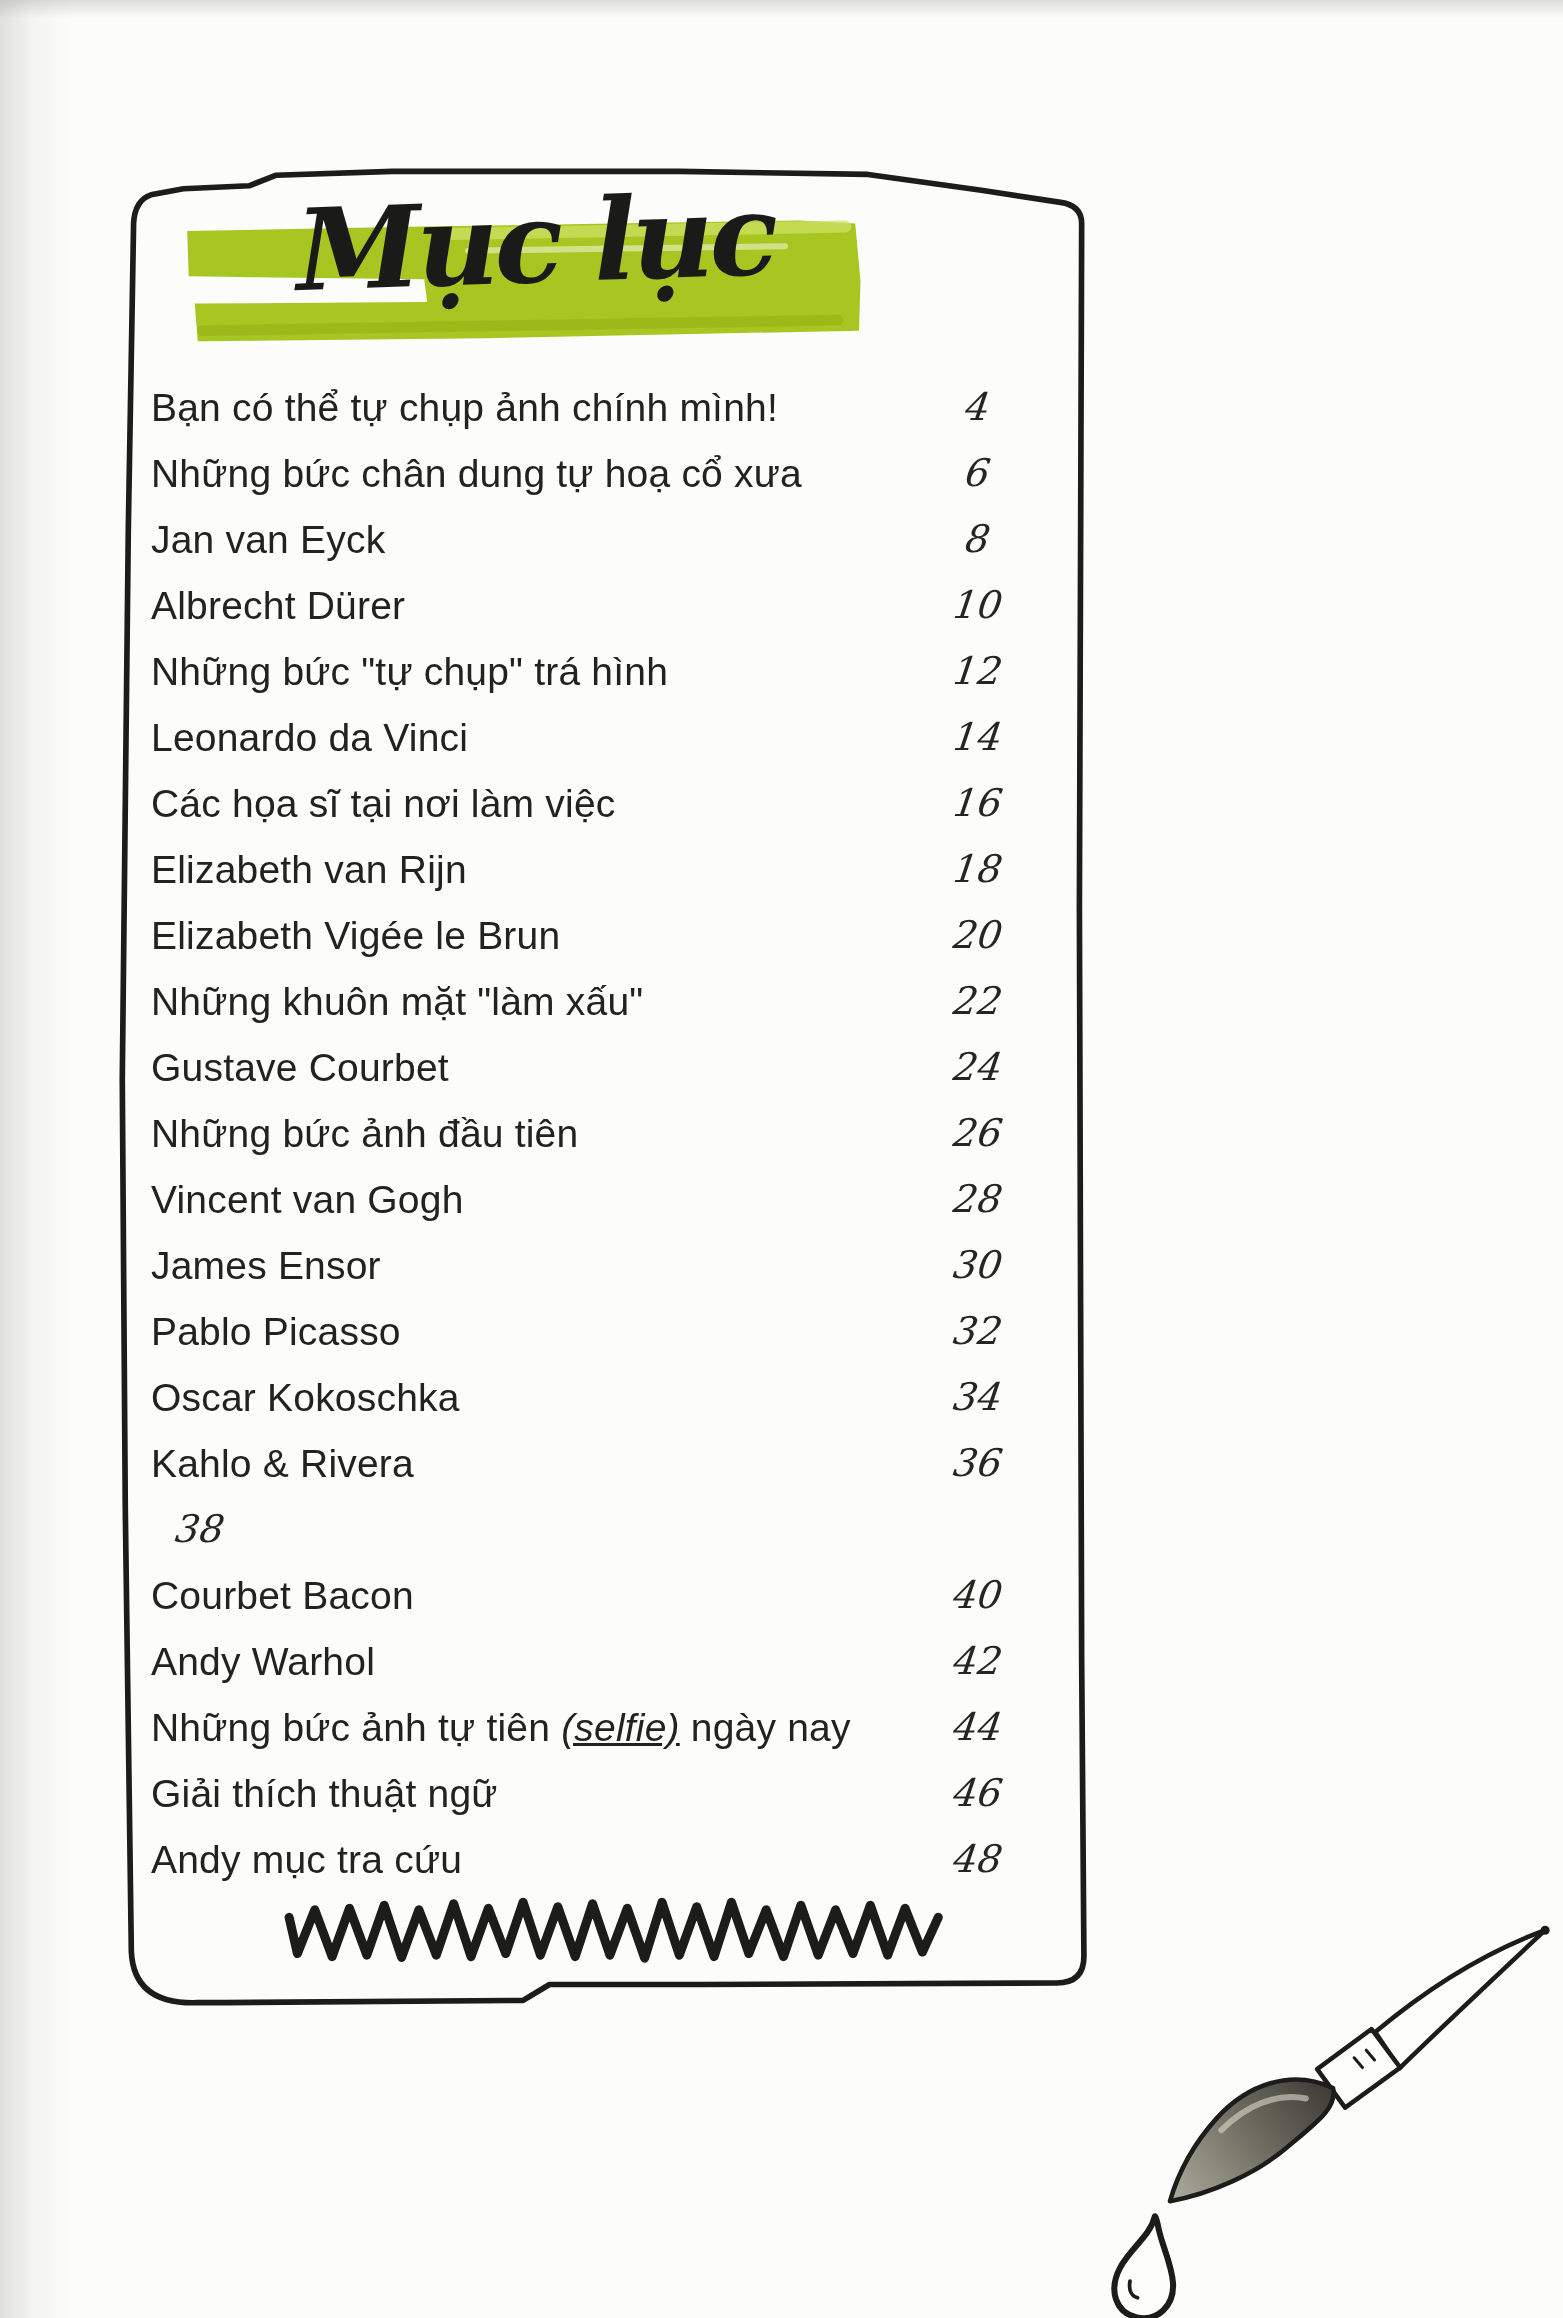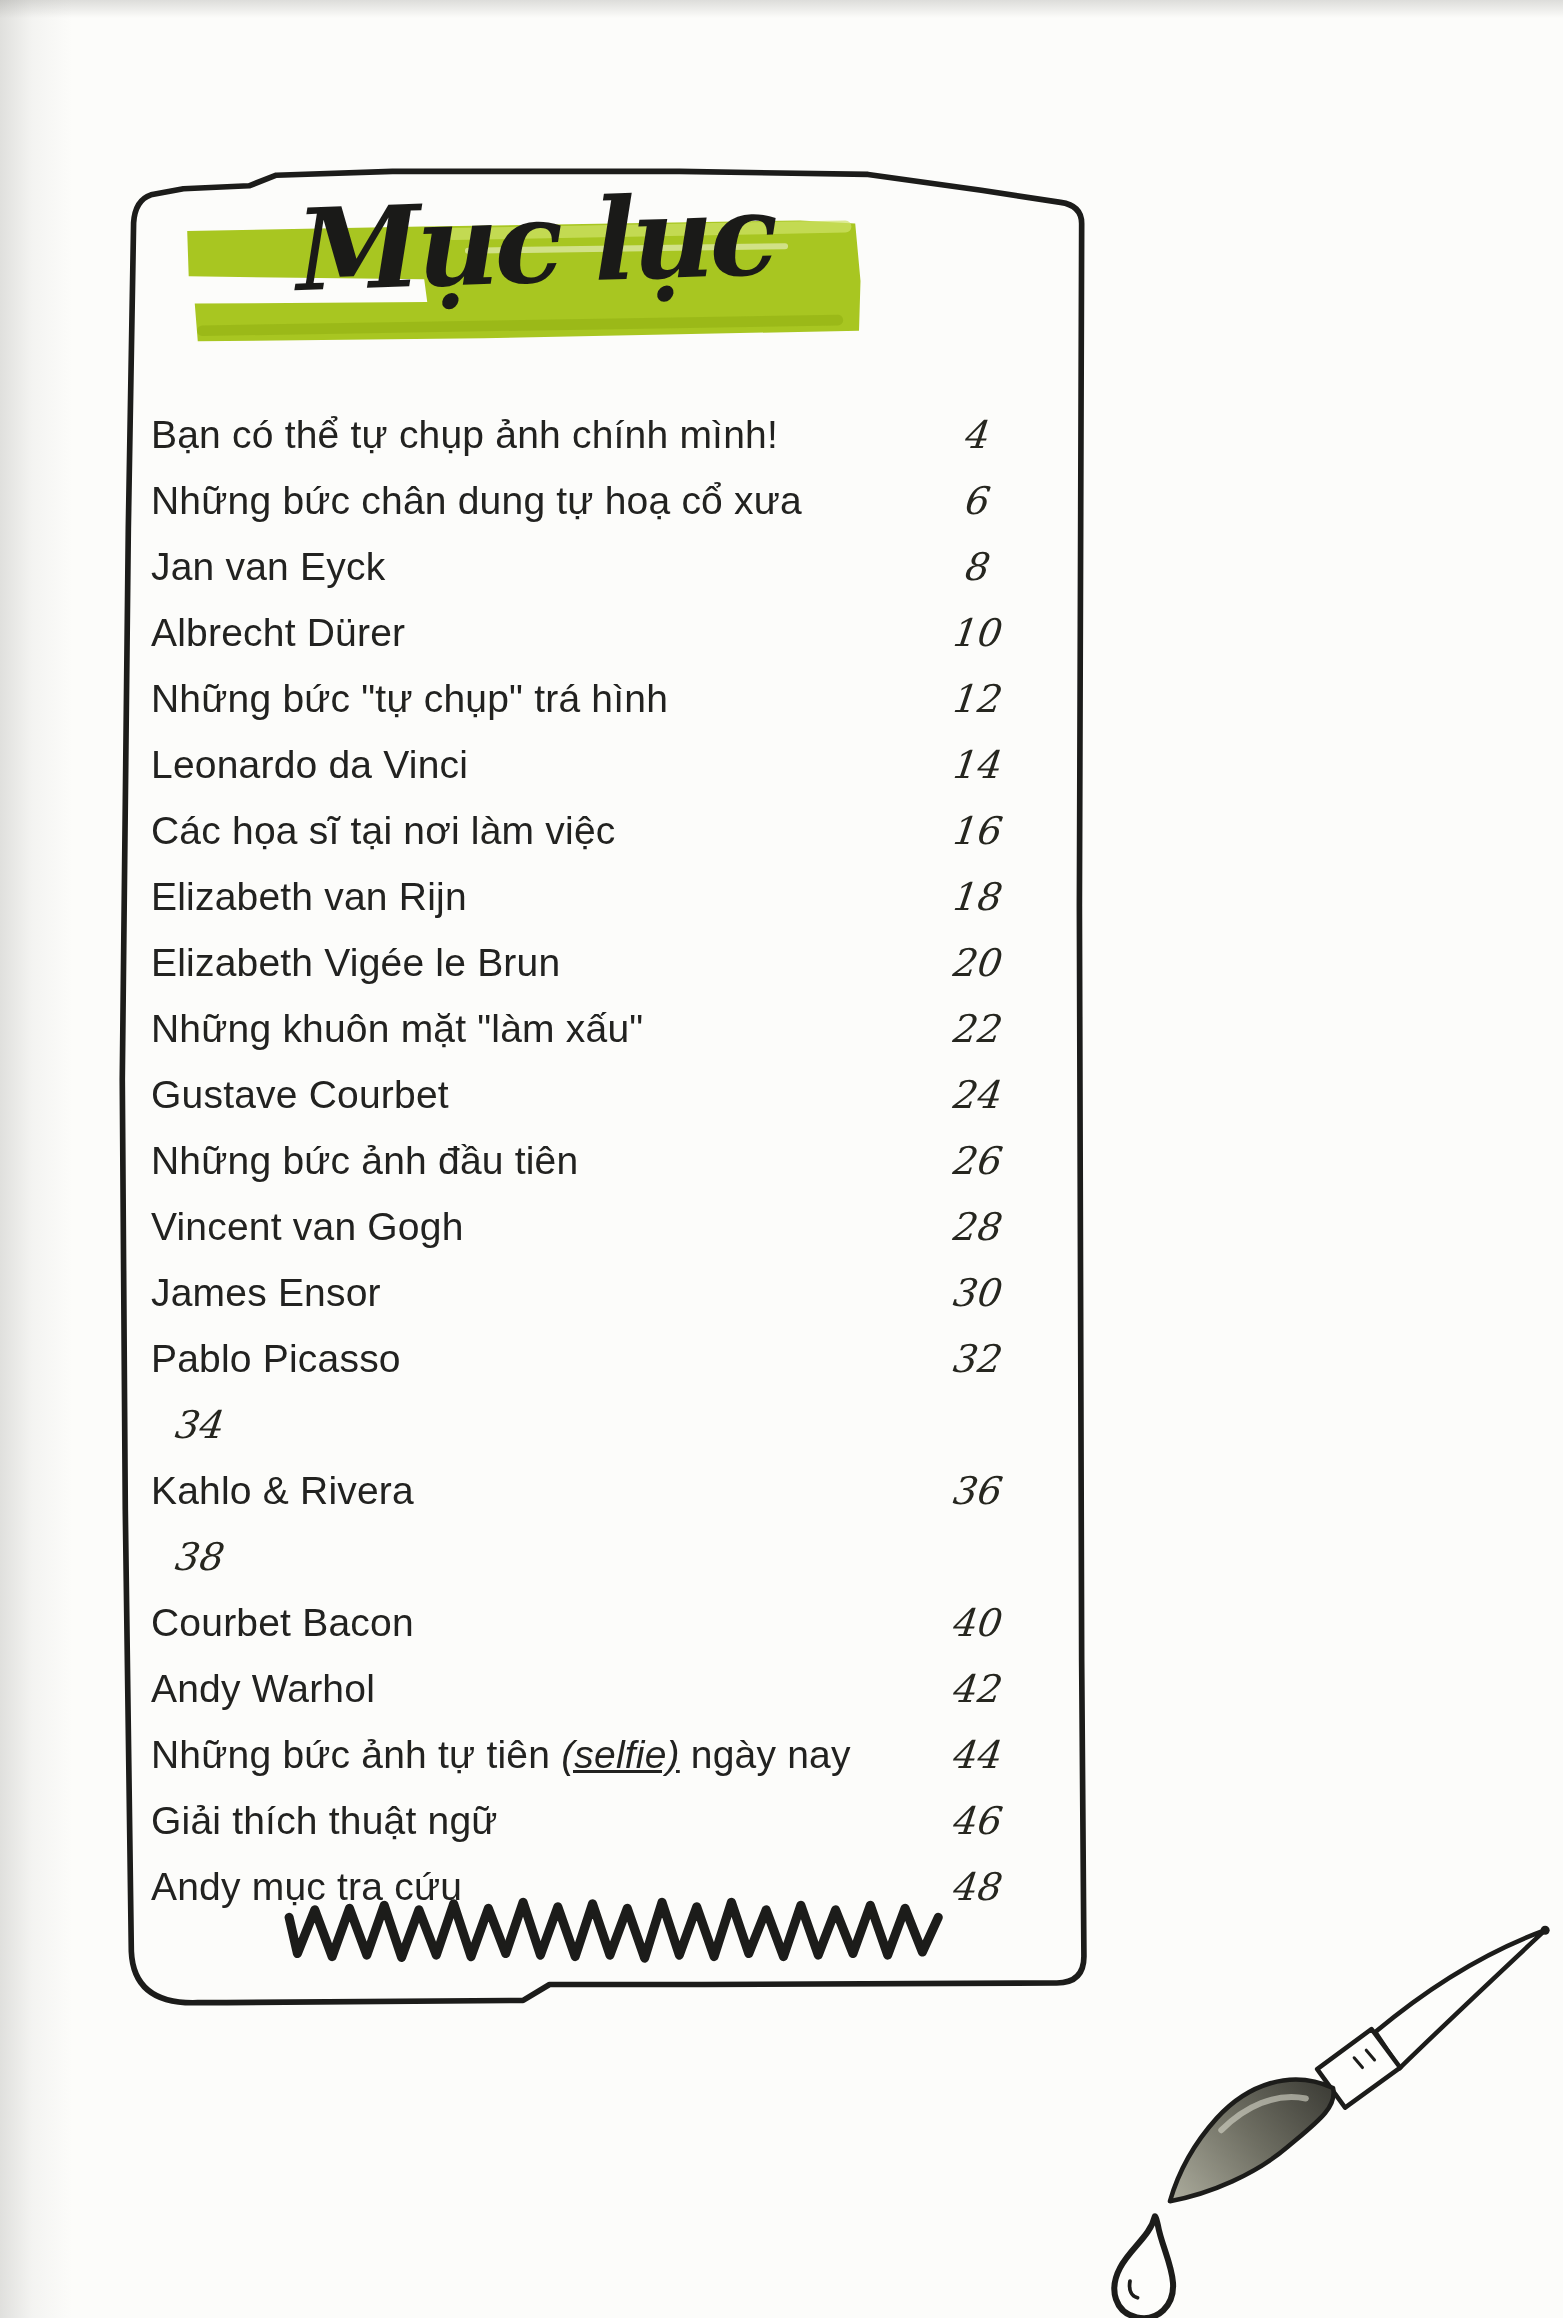--- a/index.html
+++ b/index.html
@@ -24,21 +24,21 @@
   .title{
     position:absolute;left:296px;top:187px;width:423px;margin:0;
     font-family:"DejaVu Serif","Liberation Serif",serif;
     font-style:italic;font-weight:700;
     font-size:113px;line-height:1;letter-spacing:-4.5px;
     color:#1a1a18;text-align:center;
     transform:rotate(-2deg);
     white-space:nowrap;
   }
   .toc{position:absolute;left:151px;top:388px;width:876px;}
-  .toc-row{height:66px;display:flex;align-items:flex-end;}
+  .toc-row{height:66px;display:flex;align-items:flex-start;}
   .toc-label{
     flex:1;white-space:nowrap;
     font-size:39px;line-height:1;color:#222220;letter-spacing:0.2px;
   }
   .toc-label .it{font-style:italic;text-decoration:underline;}
   .toc-page{
     width:98px;text-align:center;display:inline-block;
     font-family:"DejaVu Serif","Liberation Serif",serif;
     font-style:italic;font-size:38px;line-height:1;color:#26261f;
     transform:skewX(-8deg);
@@ -164,20 +164,21 @@
       </div>
       <div class="toc-row">
         <span class="toc-label"><span>James Ensor</span></span>
         <span class="toc-page">30</span>
       </div>
       <div class="toc-row">
         <span class="toc-label"><span>Pablo Picasso</span></span>
         <span class="toc-page">32</span>
       </div>
       <div class="toc-row">
+        <span class="toc-label"><span>Oscar Kokoschka</span></span>
         <span class="toc-page">34</span>
       </div>
       <div class="toc-row">
         <span class="toc-label"><span>Kahlo &amp; Rivera</span></span>
         <span class="toc-page">36</span>
       </div>
       <div class="toc-row">
         <span class="toc-page">38</span>
       </div>
       <div class="toc-row">

